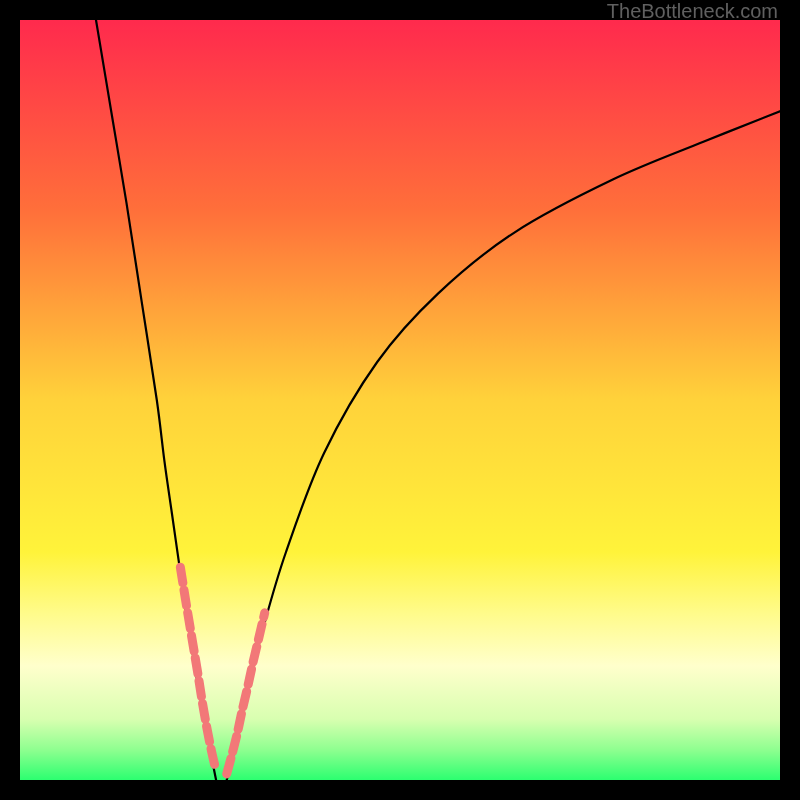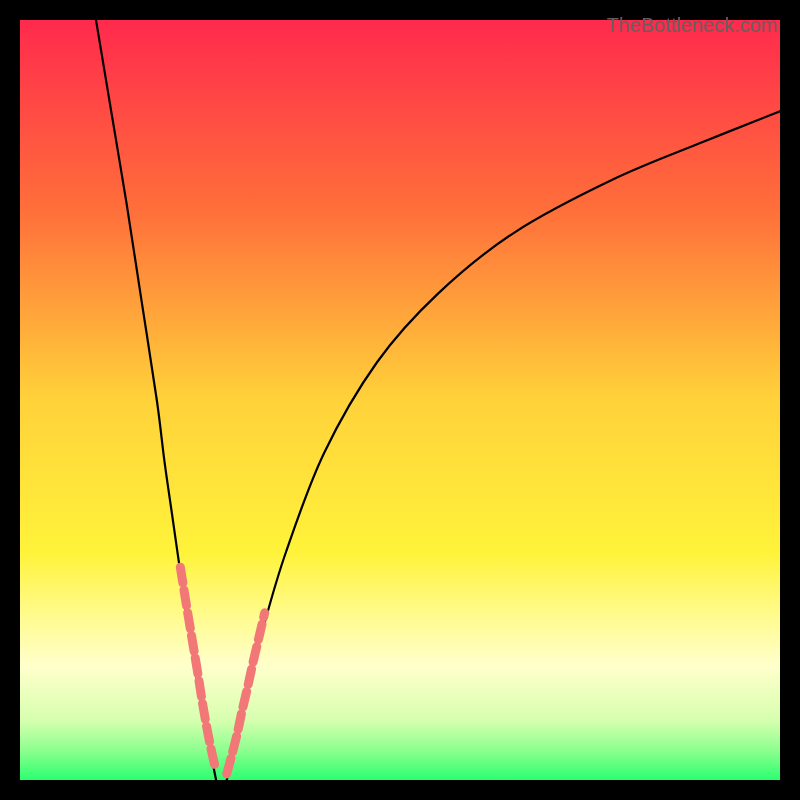--- a/index.html
+++ b/index.html
@@ -21,21 +21,21 @@
   .inner {
     position: absolute;
     top: 20px;
     left: 20px;
     width: 760px;
     height: 760px;
     overflow: hidden;
   }
   .watermark {
     position: absolute;
-    top: 14px;
+    top: 0;
     right: 22px;
     color: #606060;
     font-size: 20px;
     font-weight: 400;
     letter-spacing: 0px;
     z-index: 50;
   }
   svg { display: block; }
 </style>
 </head>

